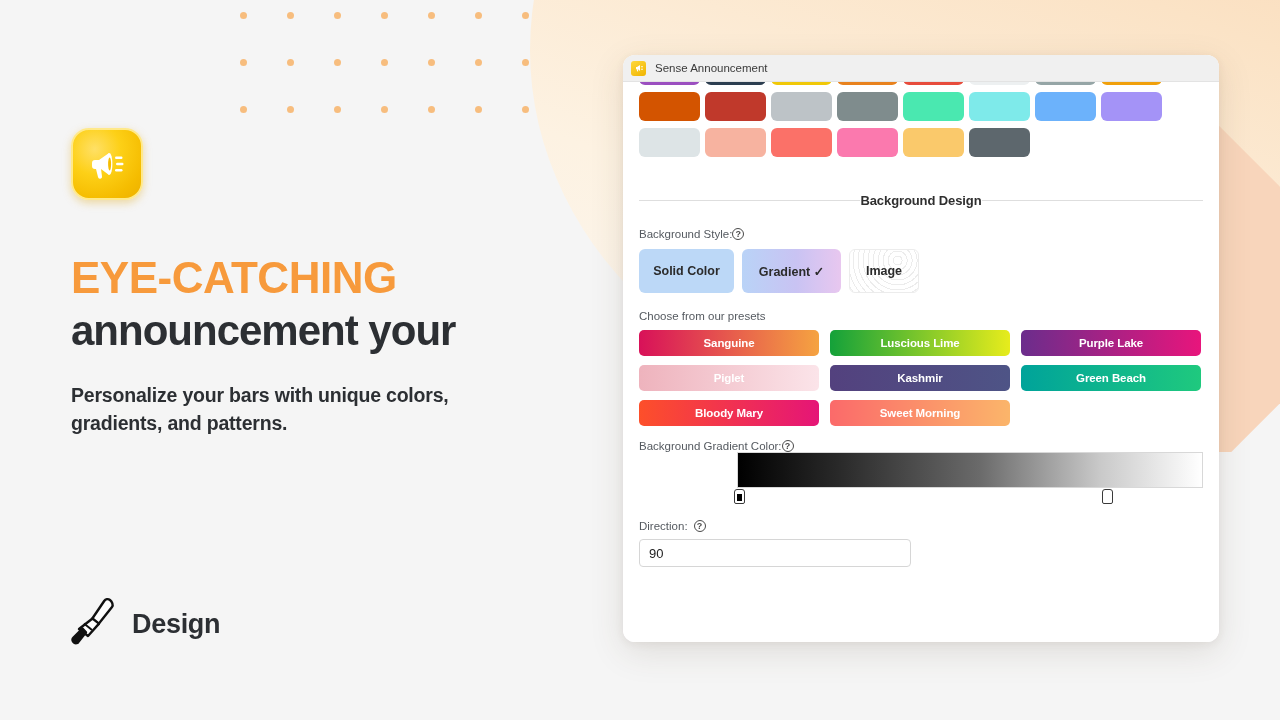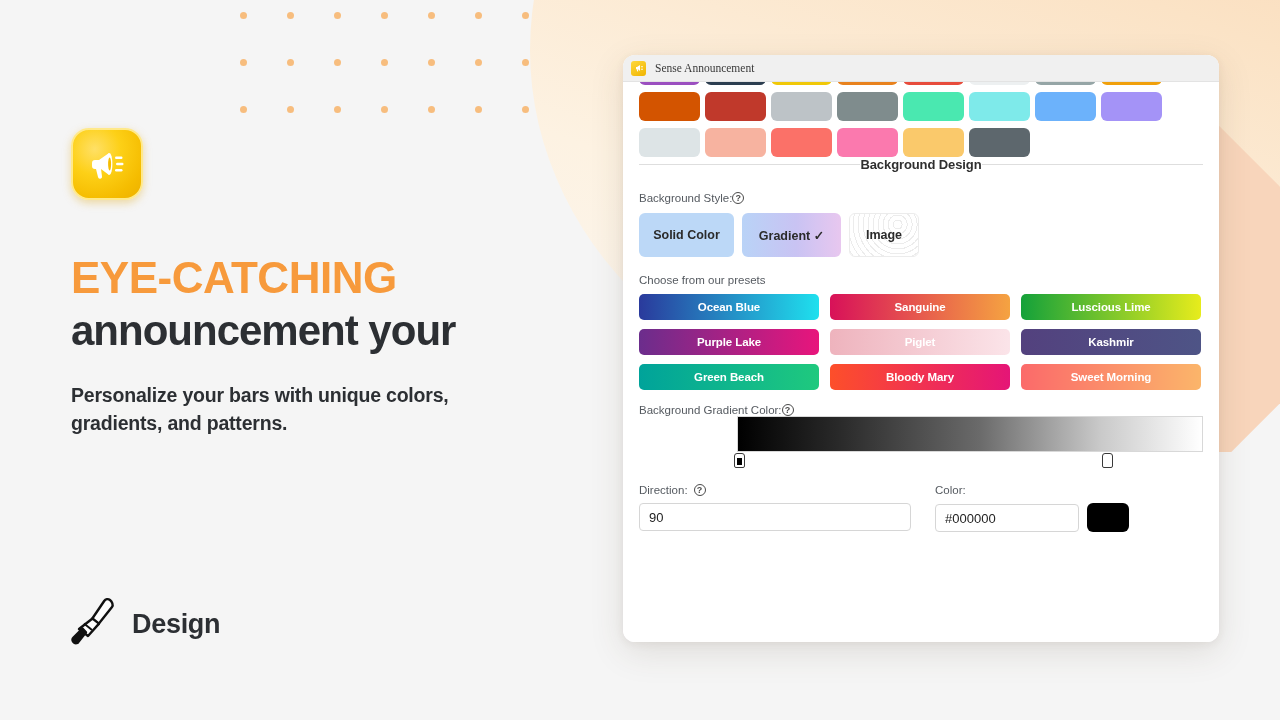--- a/index.html
+++ b/index.html
@@ -132,21 +132,21 @@
   }
   .titlebar .favicon {
     width: 15px; height: 15px;
     border-radius: 3px;
     background: linear-gradient(145deg,#ffd83d,#f0b400);
     display:flex;align-items:center;justify-content:center;
   }
   .titlebar .ttl {
     font-size: 11.5px;
     color: #3a3a3a;
-    font-family: Liberation Serif, serif;
+    font-family: Liberation Sans, sans-serif;
   }
 
   .panel {
     flex: 1;
     background: #fff;
     padding: 0 16px 0 16px;
     position: relative;
     overflow: hidden;
   }
 
@@ -160,20 +160,21 @@
   }
   .sw {
     height: 29px;
     border-radius: 6px;
   }
   .sw.cut { height: 16px; border-radius: 0 0 6px 6px; align-self:end; }
 
   .section-div {
     display: flex; align-items: center;
     gap: 0;
+    margin-top: 36px;
     justify-content: space-between;
   }
   .section-div .ln { flex:1; height:1px; background:#dedede; }
   .section-div .tt {
     font-size: 13px; font-weight: 700; color:#2f2f2f;
     letter-spacing: -0.1px;
   }
 
   .fld-label {
     font-size: 11.5px;
@@ -240,21 +241,21 @@
     border-radius: 3px 3px 2px 2px;
     background: #fff;
   }
   .handle.start { left: 95px; }
   .handle.start::after {
     content:""; position:absolute; left:2px; top:4px;
     width:5px;height:7px;background:#000;
   }
   .handle.end { left: 463px; }
 
-  .bottom-row { display:flex; gap: 24px; margin-top: 16px; }
+  .bottom-row { display:flex; gap: 16px; margin-top: 16px; align-items: flex-end; }
   .f-direction { width: 272px; }
   .f-color { flex: 1; display:flex; flex-direction:column; }
   .lbl2 { font-size: 11.5px; color:#555a60; display:flex;align-items:center;gap:6px; }
   .inp {
     margin-top: 7px;
     height: 28px;
     border: 1px solid #d6d6d6;
     border-radius: 4px;
     background: #fff;
     font-size: 13px;
@@ -396,21 +397,20 @@
           <span>Gradient ✓</span>
         </div>
         <div class="style-btn style-img">
           <span>Image</span>
         </div>
       </div>
 
       <div class="sub-label">Choose from our presets</div>
 
       <div class="preset-grid" id="preset-grid">
-          <div class="preset" style="background: linear-gradient(90deg, rgb(42, 58, 156) 0%, rgb(31, 224, 238) 100%);">Ocean Blue</div>
           <div class="preset" style="background: linear-gradient(90deg, rgb(216, 17, 89) 0%, rgb(245, 163, 65) 100%);">Sanguine</div>
           <div class="preset" style="background: linear-gradient(90deg, rgb(20, 161, 58) 0%, rgb(231, 236, 28) 100%);">Luscious Lime</div>
           <div class="preset" style="background: linear-gradient(90deg, rgb(107, 45, 140) 0%, rgb(232, 21, 124) 100%);">Purple Lake</div>
           <div class="preset" style="background: linear-gradient(90deg, rgb(238, 179, 189) 0%, rgb(251, 228, 233) 100%);">Piglet</div>
           <div class="preset" style="background: linear-gradient(90deg, rgb(83, 65, 126) 0%, rgb(78, 84, 134) 100%);">Kashmir</div>
           <div class="preset" style="background: linear-gradient(90deg, rgb(0, 163, 154) 0%, rgb(31, 201, 126) 100%);">Green Beach</div>
           <div class="preset" style="background: linear-gradient(90deg, rgb(253, 79, 42) 0%, rgb(229, 21, 119) 100%);">Bloody Mary</div>
           <div class="preset" style="background: linear-gradient(90deg, rgb(251, 106, 106) 0%, rgb(251, 181, 106) 100%);">Sweet Morning</div>
         </div>
 
@@ -428,26 +428,17 @@
 
       <div class="bottom-row">
         <div class="f-direction">
           <div class="lbl2">
             <span>Direction:</span>
             <span class="qmark">?</span>
           </div>
           <input class="inp" type="text" value="90" style="">
         </div>
 
-        <div class="f-color">
-          <div class="lbl2">
-            <span>Color:</span>
-          </div>
-          <div class="color-line">
-            <input class="inp" type="text" value="#000000" style="">
-            <div class="color-chip"></div>
-          </div>
-        </div>
       </div>
 
     </div>
   </div>
 </div>
 
 </body></html>

